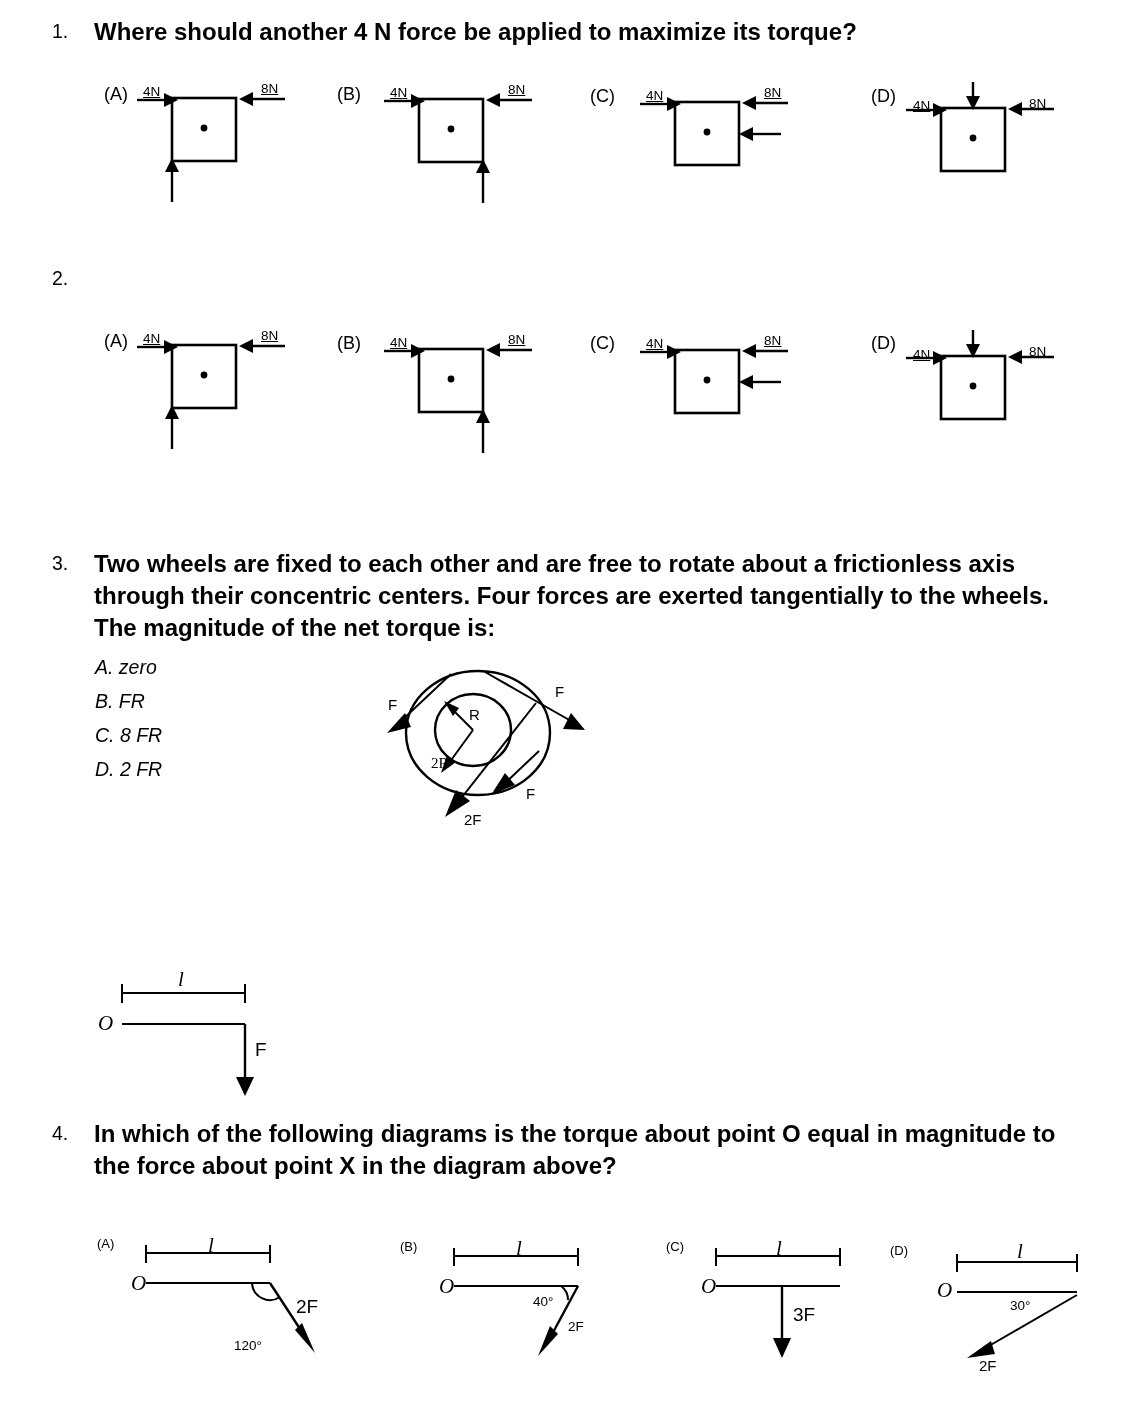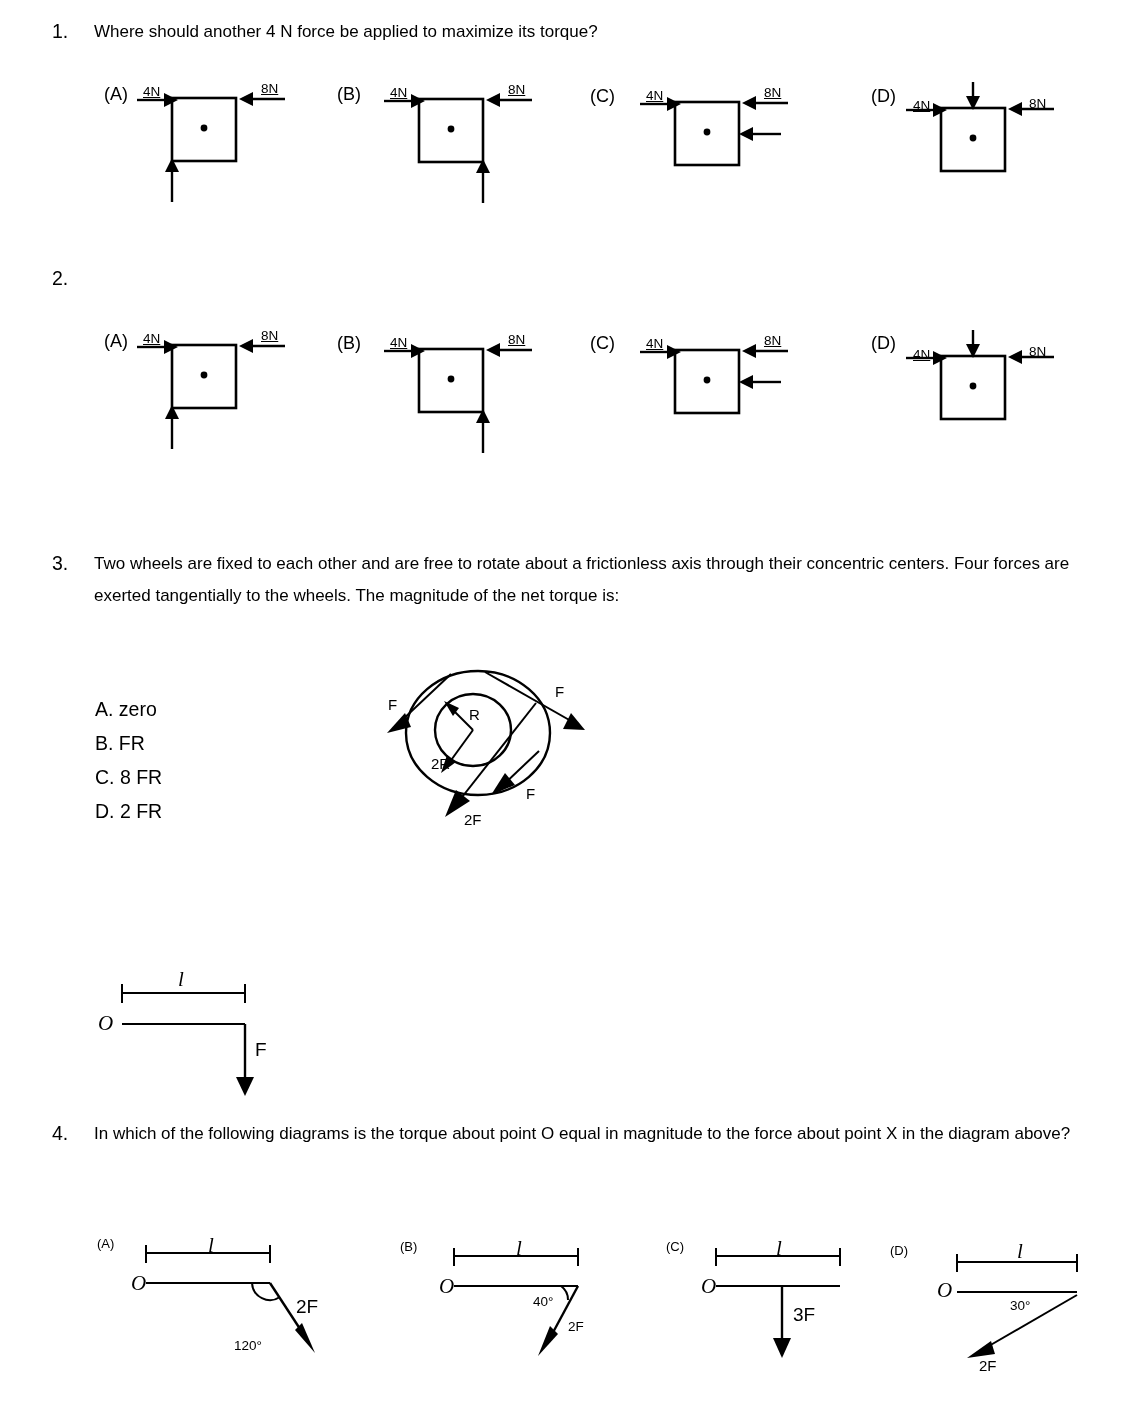--- a/index.html
+++ b/index.html
@@ -13,21 +13,21 @@
   }
   .page { position: relative; width: 1124px; height: 1421px; }
 
   
   .qrow { position: absolute; display: flex; }
   .qnum {
     width: 42px; flex: none;
     font-size: 19.5px; line-height: 30px;
   }
   .qtext {
-    font-size: 17px; line-height: 32px;
+    font-size: 24px; line-height: 32px; font-weight: bold;
   }
 
   
   .optlabel {
     position: absolute;
     font-size: 18px;
     line-height: 1;
   }
   .optlabel.small { font-size: 13px; }
 
@@ -194,21 +194,21 @@
     <polygon class="hd" points="138,16 124,23 138,30"></polygon>
     <line class="arw" x1="89" y1="-4" x2="89" y2="10"></line>
     <polygon class="hd" points="82,10 89,24 96,10"></polygon>
   </svg>
 
   <div class="qrow" style="left:52px; top:548px; width:1030px;">
     <div class="qnum">3.</div>
     <div class="qtext">Two wheels are fixed to each other and are free to rotate about a frictionless axis through their concentric centers.  Four forces are exerted tangentially to the wheels.  The magnitude of the net torque is:</div>
   </div>
 
-  <div class="mclist" style="left:95px; top:692px;">
+  <div class="mclist" style="left:95px; top:650px;font-style:italic;">
     <div>A.  zero</div>
     <div>B.  FR</div>
     <div>C.  8 FR</div>
     <div>D.  2 FR</div>
   </div>
 
   <svg style="left:375px; top:655px;" width="240" height="195" viewBox="0 0 240 195">
 
     <ellipse class="circ" cx="103" cy="78" rx="72" ry="62"></ellipse>
 
@@ -230,21 +230,21 @@
     <polygon class="hd" points="116,140 130,118 140,130"></polygon>
 
     <line class="arwthin" x1="161" y1="48" x2="84" y2="146"></line>
     <polygon class="hd" points="70,162 81,135 95,146"></polygon>
   </svg>
   <div class="plainlbl sm" style="left:388px; top:697px;">F</div>
   <div class="plainlbl sm" style="left:555px; top:684px;">F</div>
   <div class="plainlbl sm" style="left:526px; top:786px;">F</div>
   <div class="plainlbl sm" style="left:464px; top:812px;">2F</div>
   <div class="plainlbl sm" style="left:469px; top:707px;">R</div>
-  <div class="plainlbl sm" style="left:431px; top:756px;">2R</div>
+  <div class="plainlbl sm" style="left:431px; top:756px;font-family:Liberation Serif, serif;">2R</div>
 
   <svg style="left:95px; top:965px;" width="220" height="140" viewBox="0 0 220 140">
 
     <line class="arwthin" x1="27" y1="28" x2="150" y2="28"></line>
     <line class="arwthin" x1="27" y1="19" x2="27" y2="38"></line>
     <line class="arwthin" x1="150" y1="19" x2="150" y2="38"></line>
 
     <line class="arwthin" x1="27" y1="59" x2="150" y2="59"></line>
 
     <line class="arw" x1="150" y1="59" x2="150" y2="112"></line>

